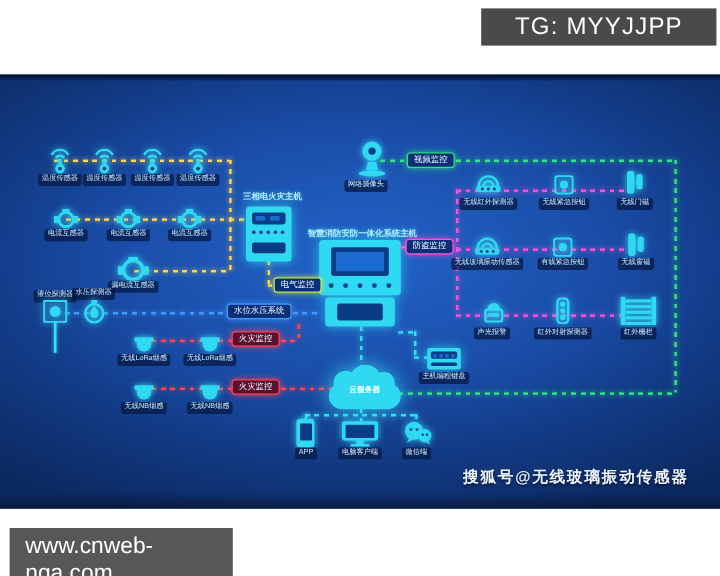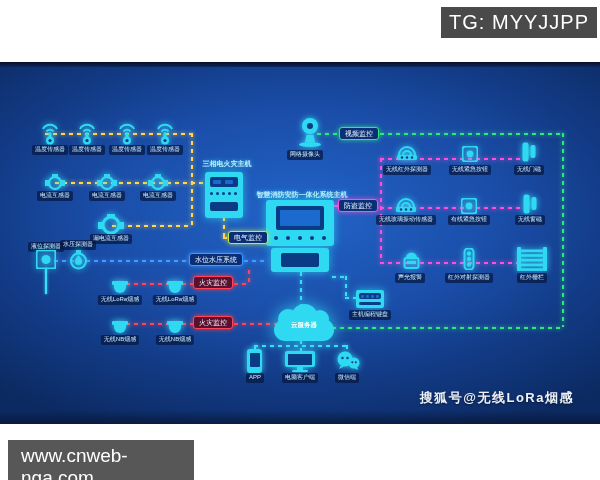--- a/index.html
+++ b/index.html
@@ -1,21 +1,21 @@
 <!DOCTYPE html>
 <html><head>
 <meta charset="utf-8">
 <style>
   html,body{margin:0;padding:0;background:#fff;}
   body{font-family:"Liberation Sans","DejaVu Sans",sans-serif;}
   #page{position:relative;width:600px;height:480px;background:#ffffff;overflow:hidden;}
 
   
   .tg-box{position:absolute;top:7px;right:3px;background:#4a4a4a;color:#fff;
-    font-size:20px;padding:4px 8px;letter-spacing:1px;}
+    font-size:20px;padding:4px 28px;letter-spacing:1px;}
   .site-box{position:absolute;left:8px;top:440px;width:186px;background:#575757;color:#fff;
     font-size:19px;padding:5px 0 6px 13px;box-sizing:border-box;}
 
   
   #diagram{position:absolute;left:0;top:62px;width:600px;height:362px;overflow:hidden;
     background:radial-gradient(ellipse 75% 65% at 50% 42%, #2264c8 0%, #1a4da8 45%, #123a84 72%, #0c2a62 100%);}
   #diagram::before{content:"";position:absolute;left:0;top:0;width:100%;height:5px;
     background:linear-gradient(#060d24,#0c2a62);}
   #diagram::after{content:"";position:absolute;left:0;bottom:0;width:100%;height:14px;
     background:linear-gradient(rgba(6,13,36,0),rgba(6,13,36,.55));}
@@ -370,17 +370,17 @@
         <circle cx="11.5" cy="7" r="1.2" fill="#0a3c85"></circle>
         <circle cx="18" cy="12" r="5.5" fill="#2fd9f2"></circle>
         <path d="M21,16.5 L22.5,19 L18.5,17.5Z" fill="#2fd9f2"></path>
         <circle cx="16.3" cy="11.2" r="1" fill="#0a3c85"></circle>
         <circle cx="19.8" cy="11.2" r="1" fill="#0a3c85"></circle>
       </svg>
     <div class="lbl" style="left:255px;top:311px">APP</div>
     <div class="lbl" style="left:300px;top:311px">电脑客户端</div>
     <div class="lbl" style="left:347px;top:311px">微信端</div>
 
-    <div class="credit">搜狐号@无线LoRa烟感</div>
+    <div class="credit">搜狐号@无线玻璃振动传感器</div>
   </div>
 
   <div class="site-box">www.cnweb-nga.com</div>
 </div>
 
 </body></html>

